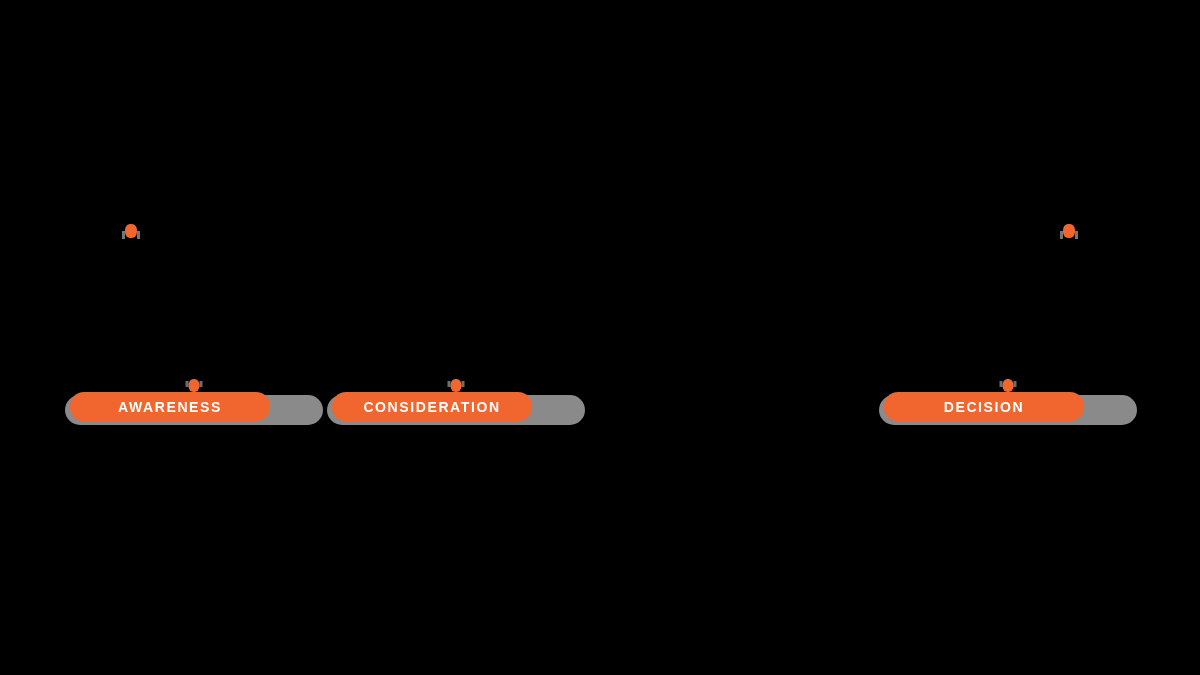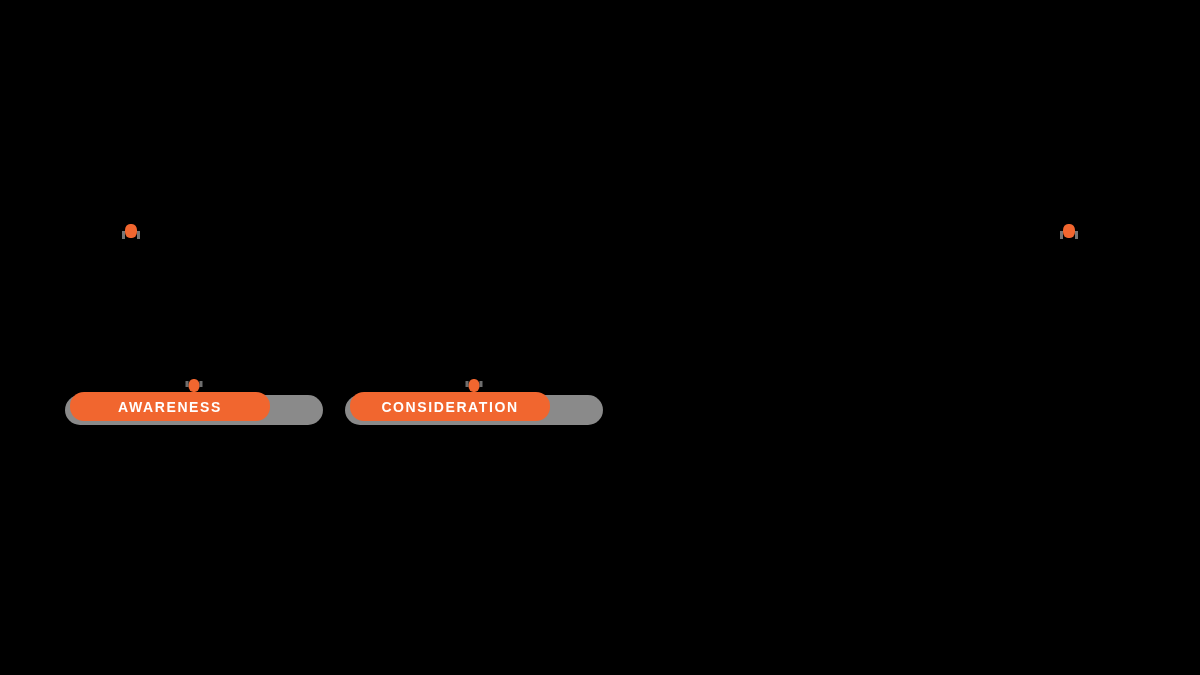--- a/index.html
+++ b/index.html
@@ -58,21 +58,21 @@
     width:11px;height:13px;background:var(--accent);border-radius:45%;
   }
   .stage .pin::before,.stage .pin::after{
     content:"";position:absolute;top:2px;width:3px;height:6px;
     background:var(--shadow);opacity:.8;
   }
   .stage .pin::before{left:-3px;}
   .stage .pin::after{right:-3px;}
 
   .stage.s0{left:70px;}
-  .stage.s1{left:350px;}
+  .stage.s1{left:332px;}
   .stage.s2{left:613px;}
   .stage.s3{left:884px;}
 </style>
 </head>
 <body>
 
 <div class="canvas">
 
   <div class="top-marker left">
     <div class="blob"></div>
@@ -91,14 +91,21 @@
 
   <div class="stage s1">
     <div class="pin"></div>
     <div class="bar-shadow"></div>
     <div class="bar">
       <span>CONSIDERATION</span>
     </div>
   </div>
 
 
+  <div class="stage s3">
+    <div class="pin"></div>
+    <div class="bar-shadow"></div>
+    <div class="bar">
+      <span>DECISION</span>
+    </div>
+  </div>
 
 </div>
 
 </body></html>

